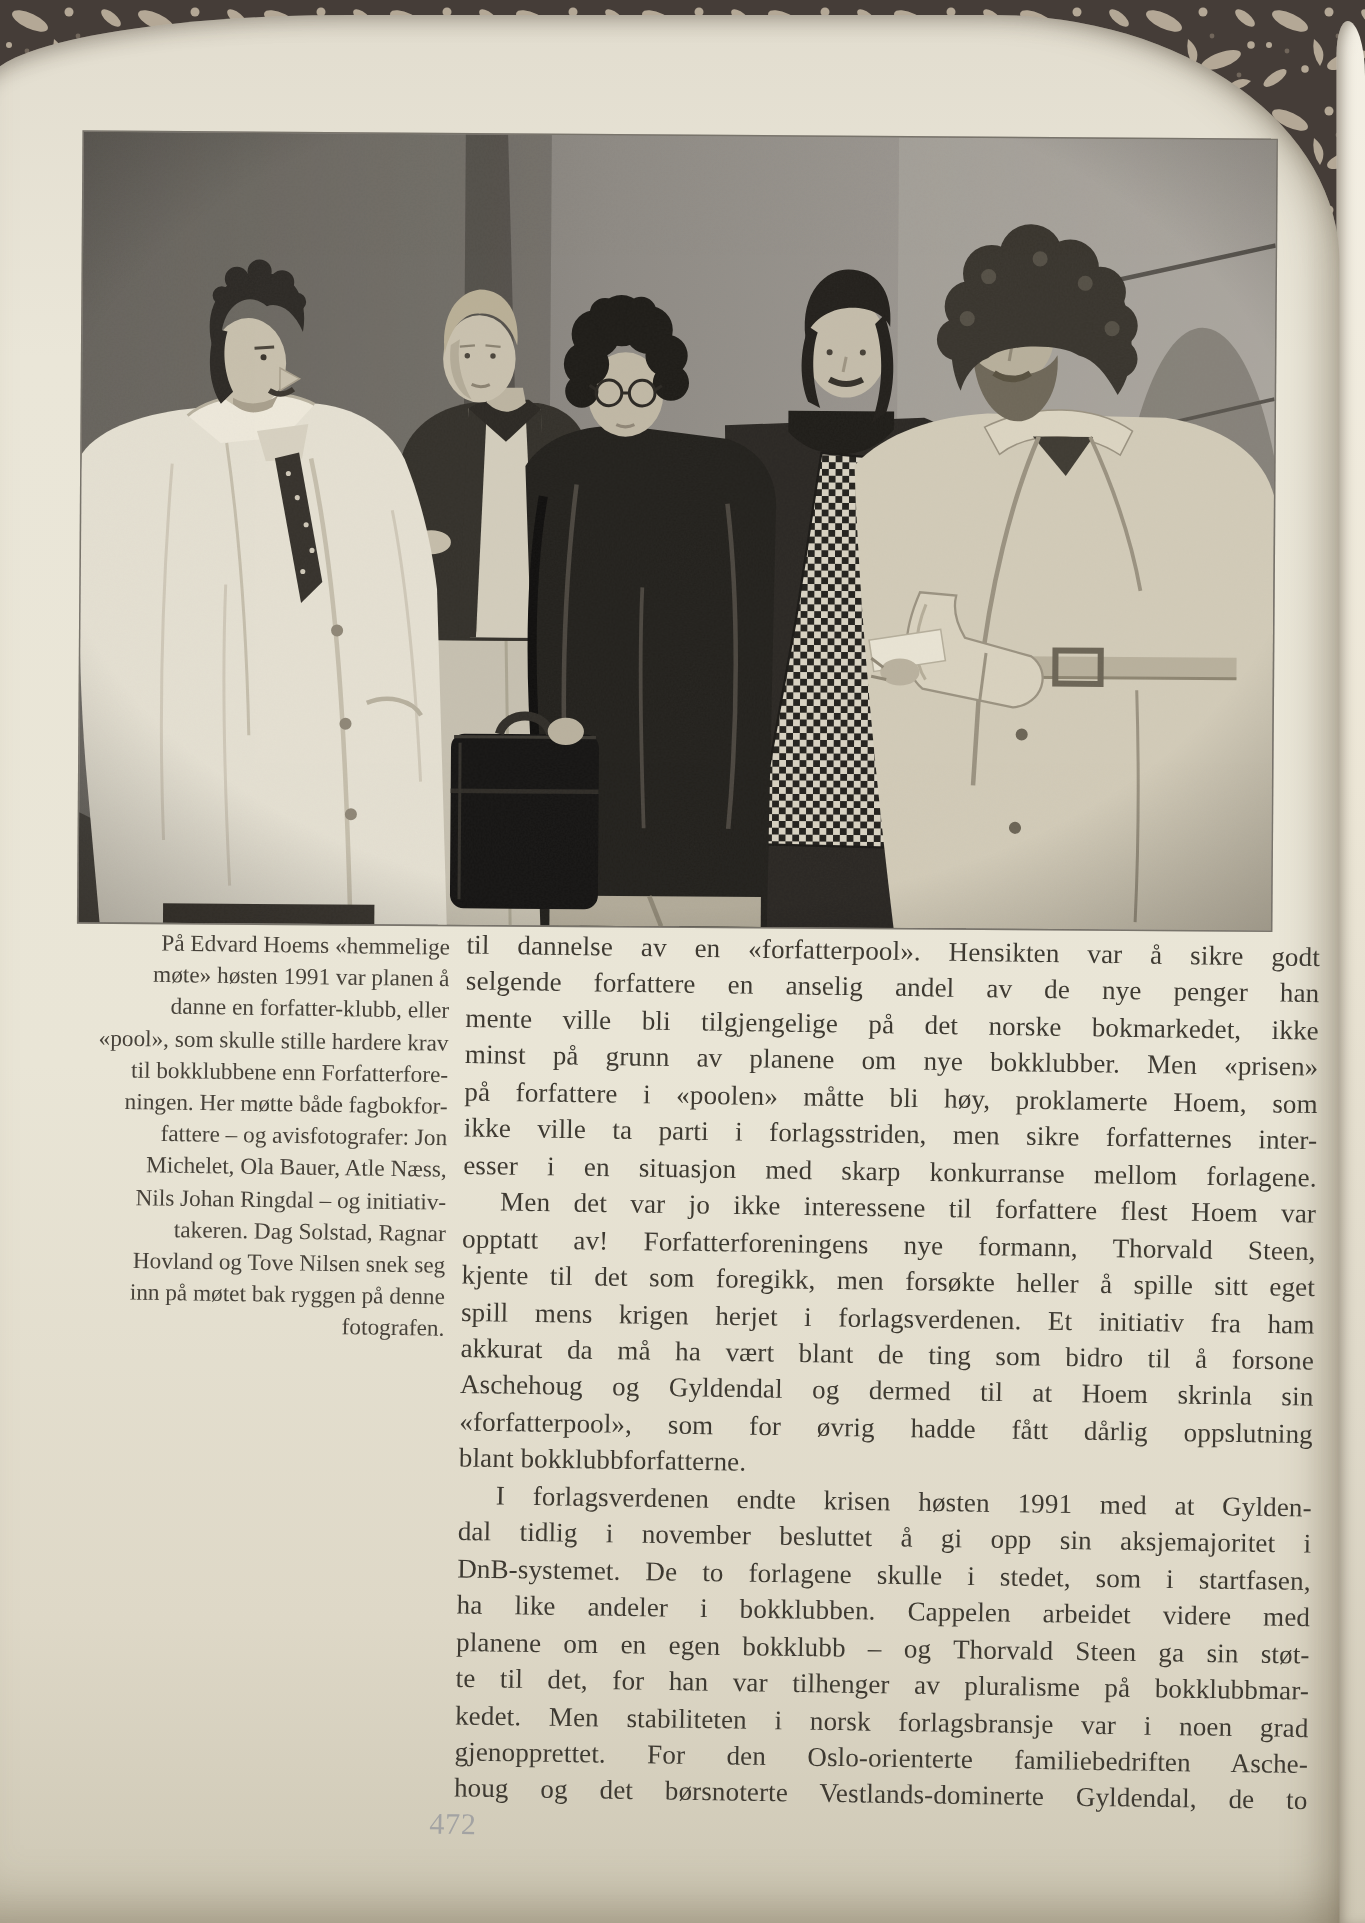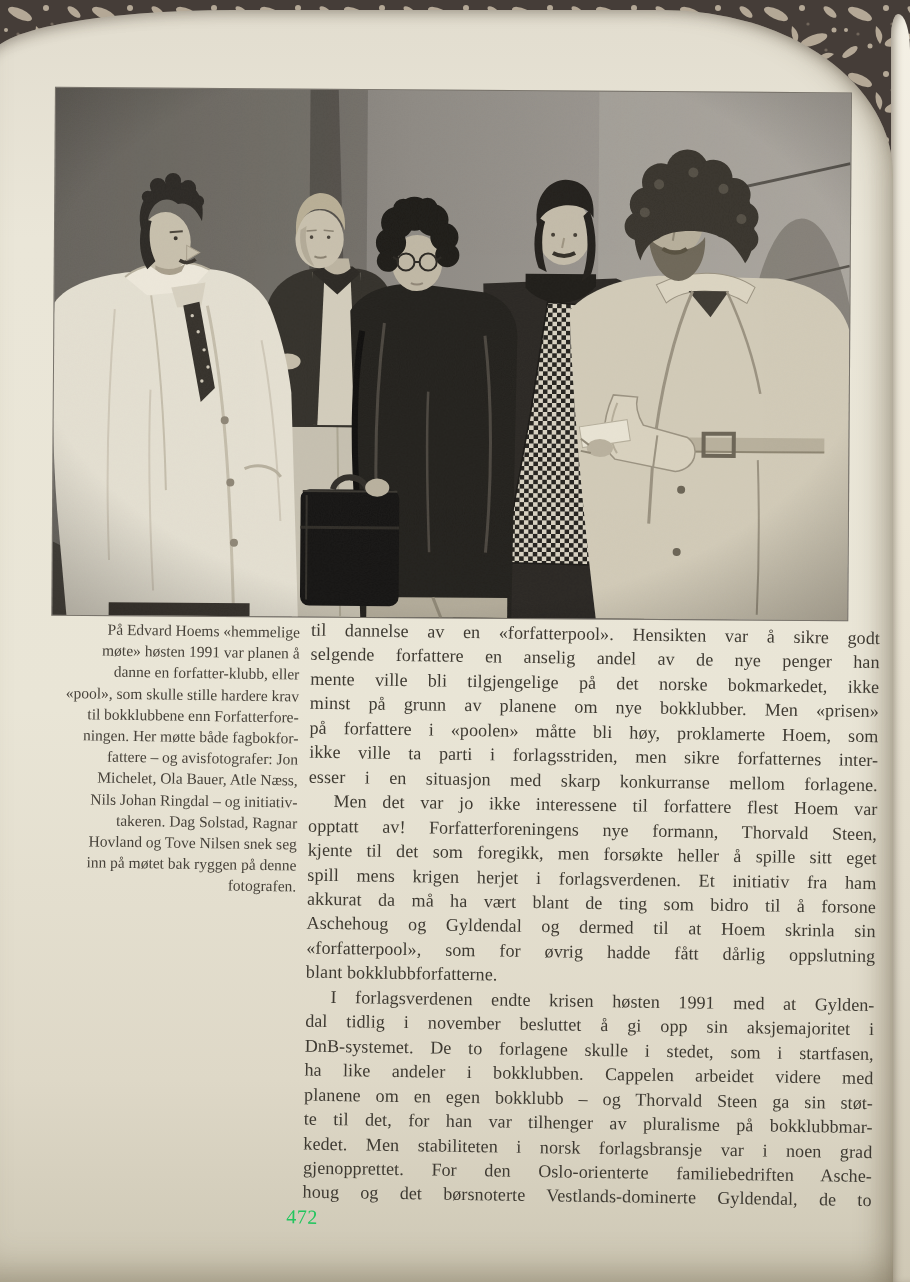--- a/index.html
+++ b/index.html
@@ -39,21 +39,21 @@
   .cap-line{white-space:nowrap;}
   .bodycol{
     position:absolute;left:319px;top:613px;width:569px;
     font-size:18px;line-height:24.45px;color:#3e3a32;letter-spacing:.1px;
   }
   .body-line{text-align:justify;text-align-last:justify;}
   .body-line.indent{text-indent:25px;}
   .body-line.last-left{text-align-last:left;}
   .folio{
     position:absolute;left:303px;top:1201px;
-    font-size:20px;color:#22c55e;letter-spacing:.5px;
+    font-size:20px;color:#a3a3a3;letter-spacing:.5px;
   }
 </style>
 </head>
 <body>
 
 <svg class="fabric" width="910" height="240" aria-hidden="true">
   <defs>
     <pattern id="fab" width="84" height="66" patternUnits="userSpaceOnUse">
       <rect width="84" height="66" fill="#453d38"></rect>
       <g fill="#b4a896">

